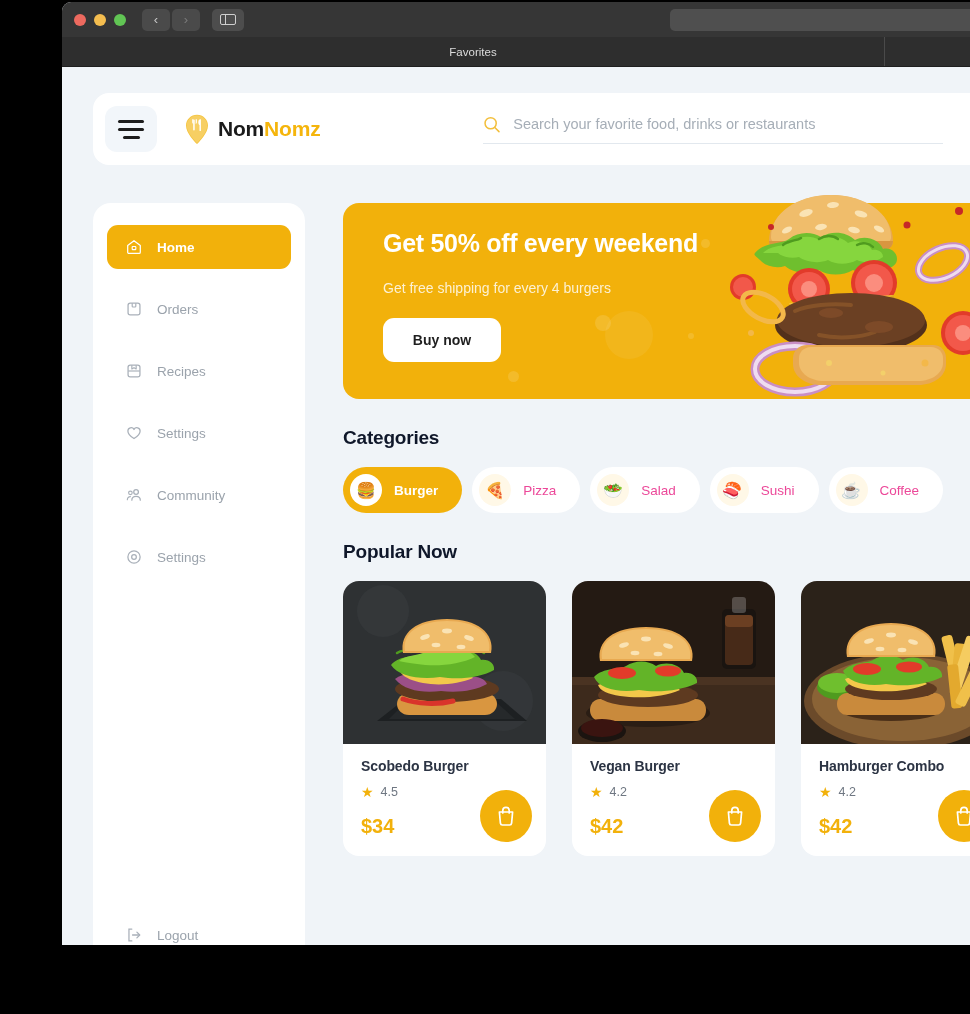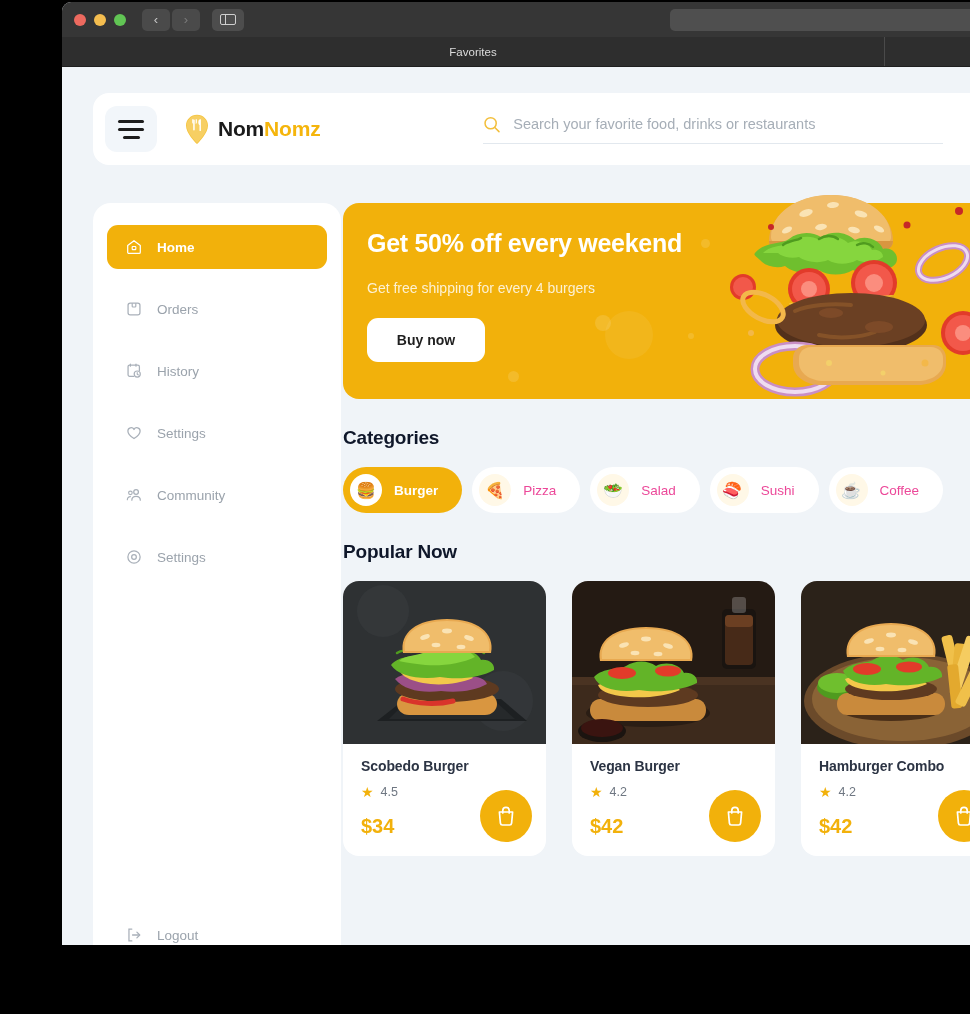--- a/index.html
+++ b/index.html
@@ -147,21 +147,21 @@
     font-size: 14.5px;
     color: #9aa3ad;
     width: 100%;
   }
   .search-input::placeholder { color: #a6aeb7; }
 
   
   .sidebar {
     position: absolute;
     left: 31px; top: 135px;
-    width: 248px; height: 780px;
+    width: 212px; height: 780px;
     background: #ffffff;
     border-radius: 18px;
     padding: 22px 14px;
     display: flex; flex-direction: column;
   }
   .navitem {
     display: flex; align-items: center;
     gap: 14px;
     height: 44px;
     padding: 0 18px;
@@ -192,21 +192,21 @@
     background: #f2b10b;
     border-radius: 16px;
     overflow: visible;
   }
   .banner-inner {
     position: absolute; inset: 0;
     border-radius: 16px;
     overflow: hidden;
   }
   .banner-bubble { position: absolute; border-radius: 50%; background: rgba(255,255,255,0.13); }
-  .banner-text { position: absolute; left: 24px; top: 26px; z-index: 3; }
+  .banner-text { position: absolute; left: 40px; top: 26px; z-index: 3; }
   .banner-title {
     font-size: 25px; font-weight: bold; color: #ffffff;
     letter-spacing: -0.3px;
   }
   .banner-sub {
     margin-top: 22px;
     font-size: 14px; color: rgba(255,255,255,0.82);
   }
   .buy-btn {
     margin-top: 22px;
@@ -363,31 +363,29 @@
       </div>
 
       <div class="navitem">
         <svg class="ic" viewBox="0 0 20 20">
           <rect x="3.4" y="3.4" width="13.2" height="13.2" rx="2.4" fill="none" stroke="#a9b0b9" stroke-width="1.4"></rect>
           <path d="M8 3.6v3.3c0 .5.4.9.9.9h2.2c.5 0 .9-.4.9-.9V3.6" fill="none" stroke="#a9b0b9" stroke-width="1.3"></path>
         </svg>
         <span>Orders</span>
       </div>
 
-
       <div class="navitem">
         <svg class="ic" viewBox="0 0 20 20">
-          <path d="M16 9.4V5.2a1.8 1.8 0 0 0-1.8-1.8H5.2A1.8 1.8 0 0 0 3.4 5.2v9a1.8 1.8 0 0 0 1.8 1.8h4.3" fill="none" stroke="#a9b0b9" stroke-width="1.4" stroke-linecap="round"></path>
-          <line x1="6" y1="2.4" x2="6" y2="4.6" stroke="#a9b0b9" stroke-width="1.3" stroke-linecap="round"></line>
-          <line x1="12.2" y1="2.4" x2="12.2" y2="4.6" stroke="#a9b0b9" stroke-width="1.3" stroke-linecap="round"></line>
-          <circle cx="13.6" cy="13.4" r="3.4" fill="none" stroke="#a9b0b9" stroke-width="1.3"></circle>
-          <path d="M13.6 11.7v1.9l1.3.9" fill="none" stroke="#a9b0b9" stroke-width="1.2" stroke-linecap="round"></path>
-        </svg>
-        <span>History</span>
-      </div>
+          <rect x="3.4" y="3.4" width="13.2" height="13.2" rx="2.4" fill="none" stroke="#a9b0b9" stroke-width="1.4"></rect>
+          <line x1="3.6" y1="10" x2="16.4" y2="10" stroke="#a9b0b9" stroke-width="1.3"></line>
+          <path d="M7.6 3.6v4.1l2.4-1.4 2.4 1.4V3.6" fill="none" stroke="#a9b0b9" stroke-width="1.3" stroke-linejoin="round"></path>
+        </svg>
+        <span>Recipes</span>
+      </div>
+
 
       <div class="navitem">
         <svg class="ic" viewBox="0 0 20 20">
           <path d="M10 16.2S3.2 12.1 3.2 7.8a3.6 3.6 0 0 1 6.8-1.7 3.6 3.6 0 0 1 6.8 1.7c0 4.3-6.8 8.4-6.8 8.4z" fill="none" stroke="#a9b0b9" stroke-width="1.4" stroke-linejoin="round"></path>
         </svg>
         <span>Settings</span>
       </div>
 
       <div class="navitem">
         <svg class="ic" viewBox="0 0 20 20">

